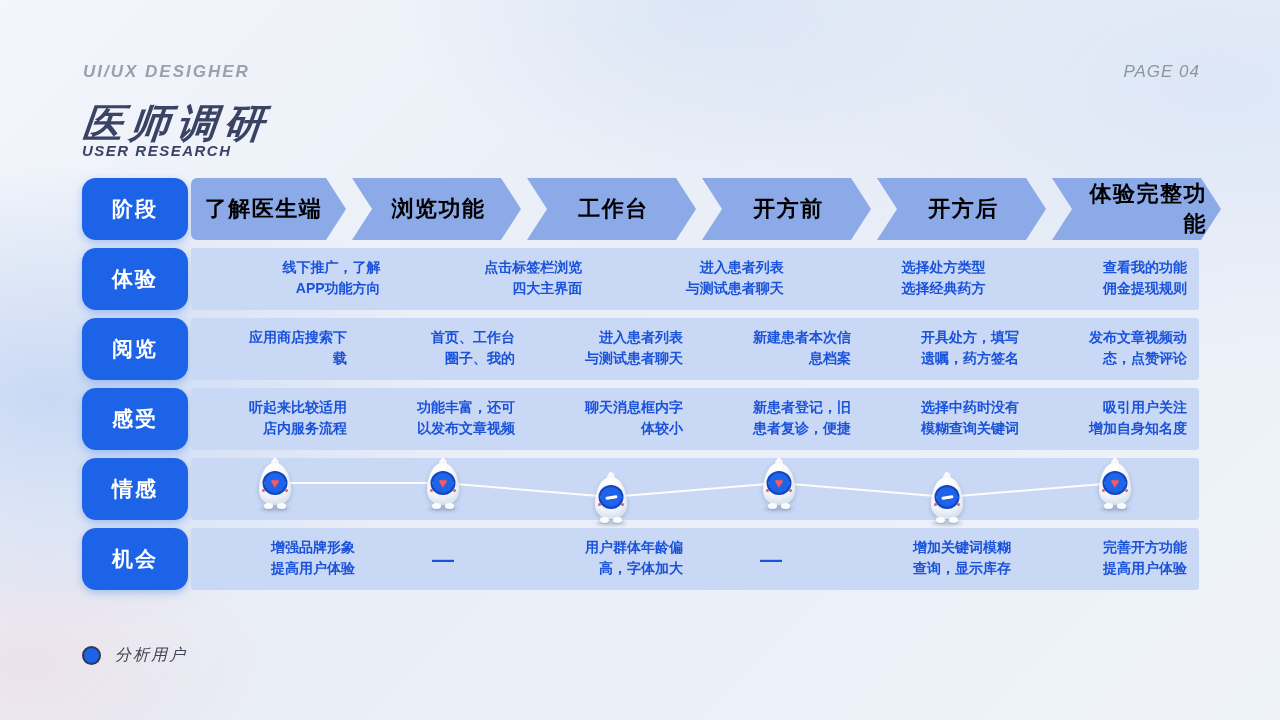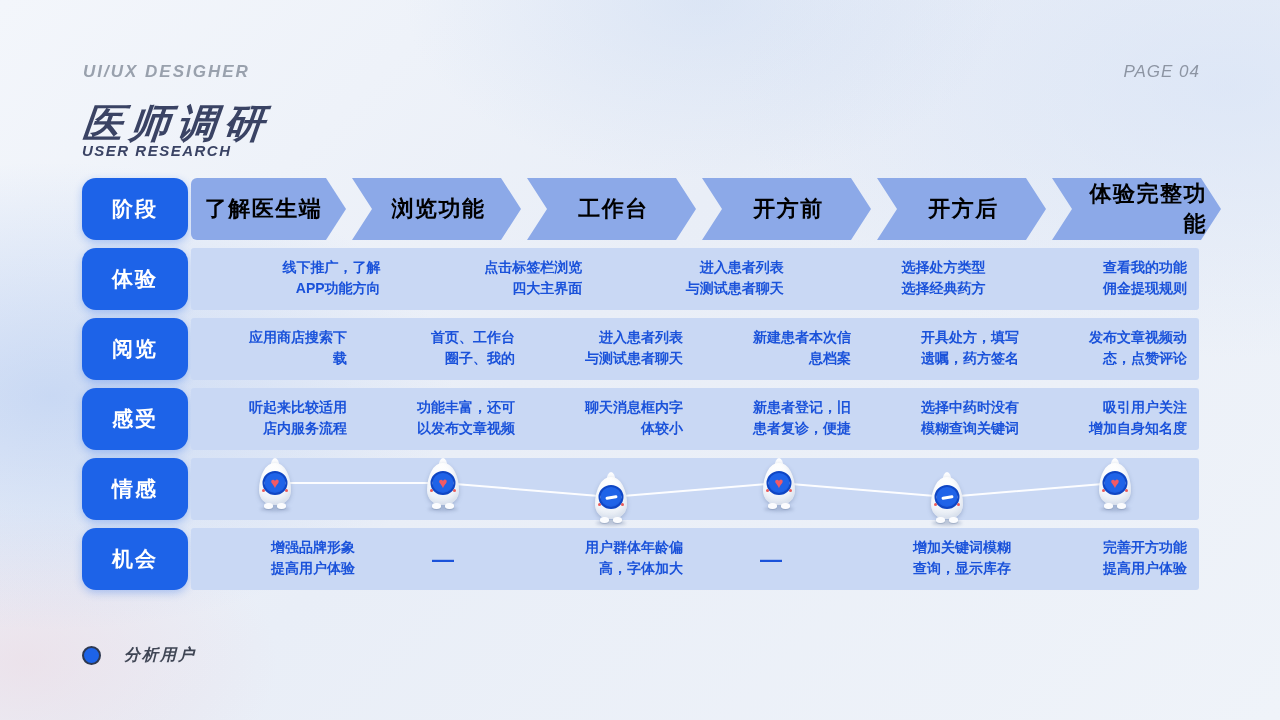--- a/index.html
+++ b/index.html
@@ -63,21 +63,21 @@
   .r-heart{color:#f25a65;font-size:15px;line-height:1;margin-top:-1px;}
   .r-mouth{width:12px;height:3px;background:#fff;border-radius:2px;transform:rotate(-10deg);}
   .r-foot{position:absolute;bottom:1px;width:9px;height:6px;background:#fbfcfe;border-radius:45%;
     box-shadow:0 1px 1px rgba(120,140,170,.45);}
   .r-foot.l{left:9px}.r-foot.r{right:9px}
   .r-dot{position:absolute;width:3px;height:3px;border-radius:50%;background:#e85a5a;top:31px;}
   .r-dot.l{left:7px}.r-dot.r{right:7px}
 
   .legend{position:absolute;left:82px;top:645px;display:flex;align-items:center;}
   .legend-dot{width:15px;height:15px;border-radius:50%;background:#1d63e8;border:2.5px solid #2e3850;}
-  .legend-text{margin-left:23px;font-size:16px;font-style:italic;font-weight:700;color:#3f4554;
+  .legend-text{margin-left:14px;font-size:16px;font-style:italic;font-weight:400;color:#3f4554;
     letter-spacing:2px;}
 </style>
 </head>
 <body>
 
 <div class="slide">
   <div class="eyebrow">UI/UX  DESIGHER</div>
   <div class="page-num">PAGE 04</div>
   <div class="title">医师调研</div>
   <div class="subtitle">USER RESEARCH</div>

